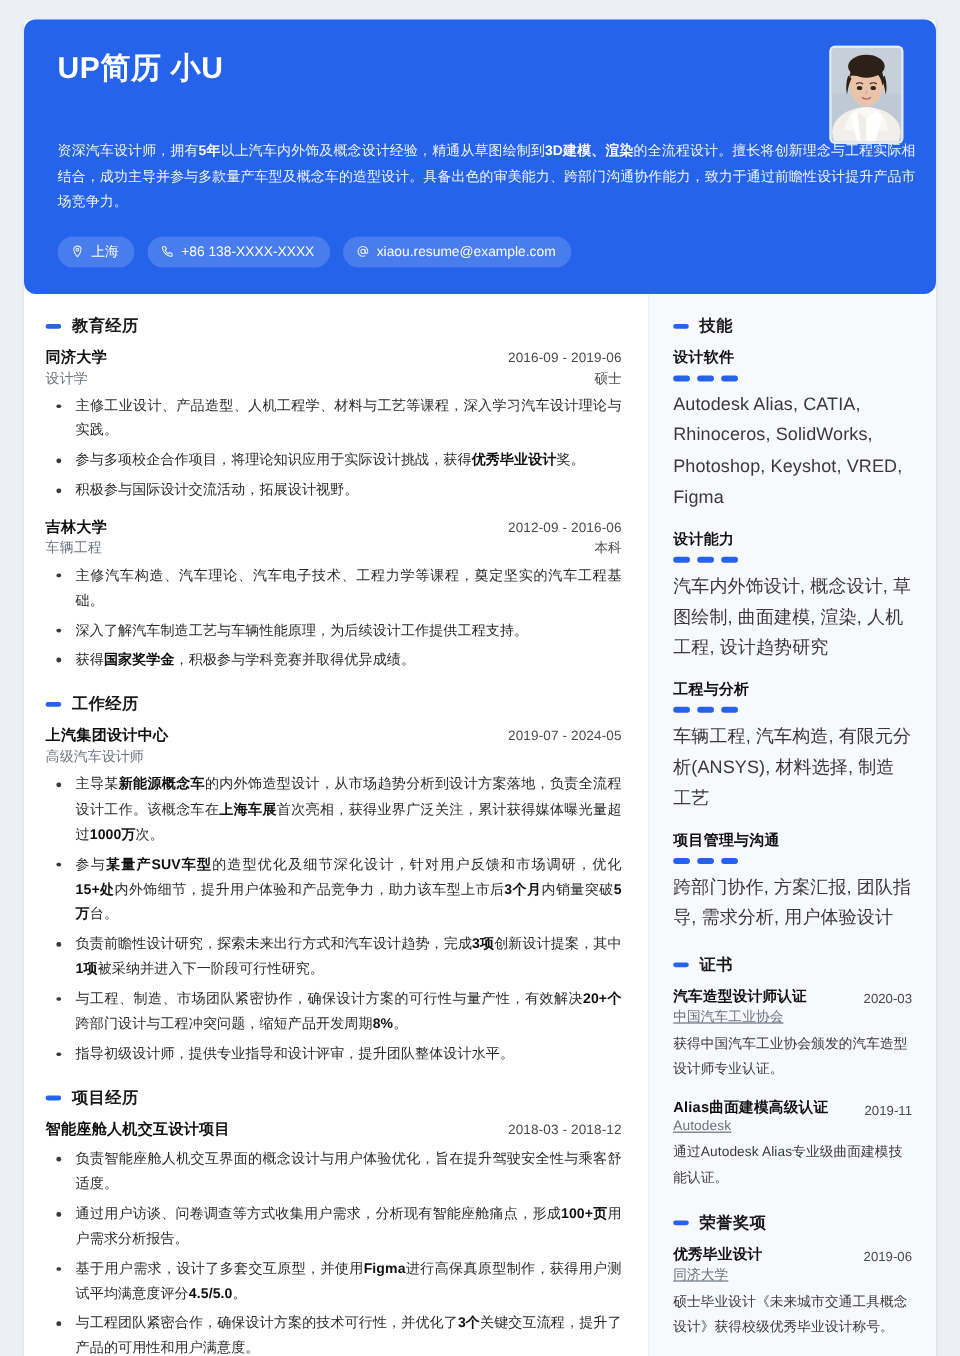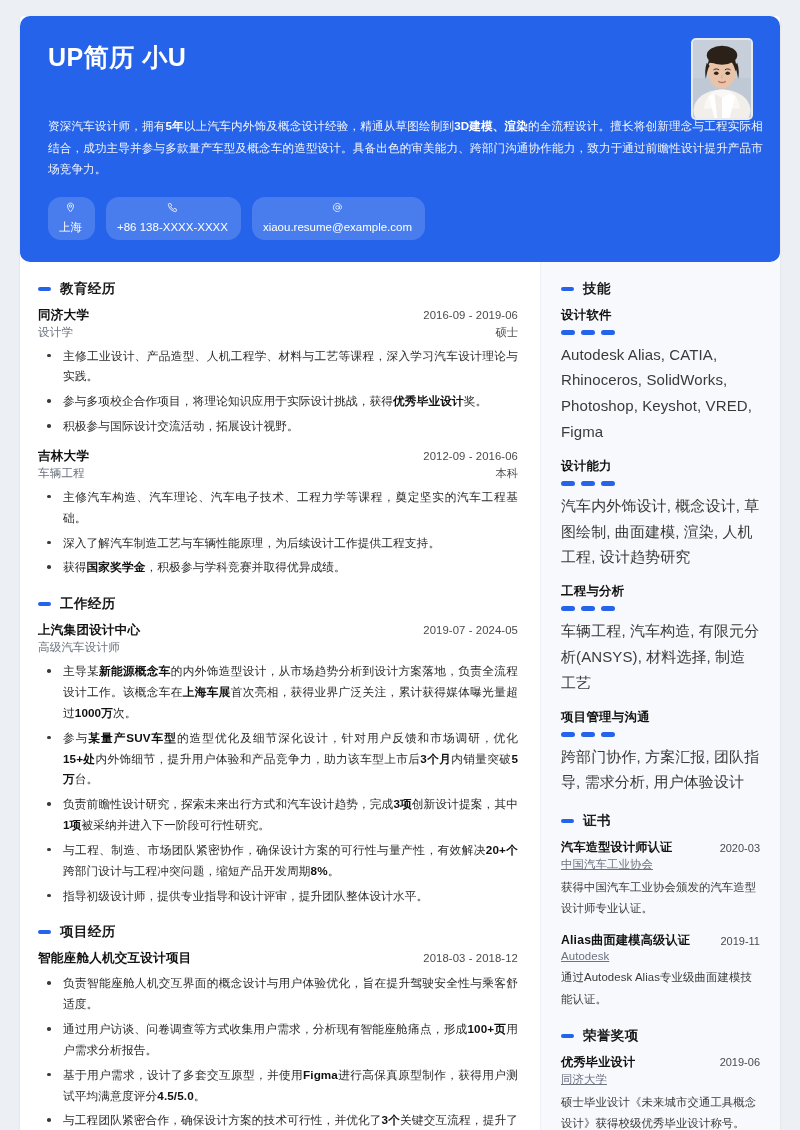--- a/index.html
+++ b/index.html
@@ -78,21 +78,20 @@
     display: inline-flex;
     align-items: center;
     gap: 6px;
     background: rgba(255,255,255,0.17);
     border-radius: 13px;
     padding: 5px 13px 5px 11px;
     font-size: 11.5px;
     color: #FFFFFF;
     line-height: 1.4;
     white-space: nowrap;
-    flex-direction: column;
   }
   .chip .ic { display: inline-flex; opacity: 0.9; }
   .chip svg { display: block; }
 
   
   .body-wrap {
     display: flex;
     align-items: stretch;
     background: #FFFFFF;
   }
@@ -226,21 +225,21 @@
     line-height: 1.72;
     color: #3A3A3A;
     letter-spacing: 0.1px;
   }
 
   .mini-entry { margin-bottom: 13px; }
   .mini-entry:last-child { margin-bottom: 0; }
   .mini-top {
     display: flex;
     justify-content: space-between;
-    align-items: center;
+    align-items: flex-end;
     gap: 8px;
   }
   .mini-title {
     font-size: 12.2px;
     font-weight: bold;
     color: #111111;
     letter-spacing: 0.2px;
   }
   .mini-date {
     font-size: 11px;

